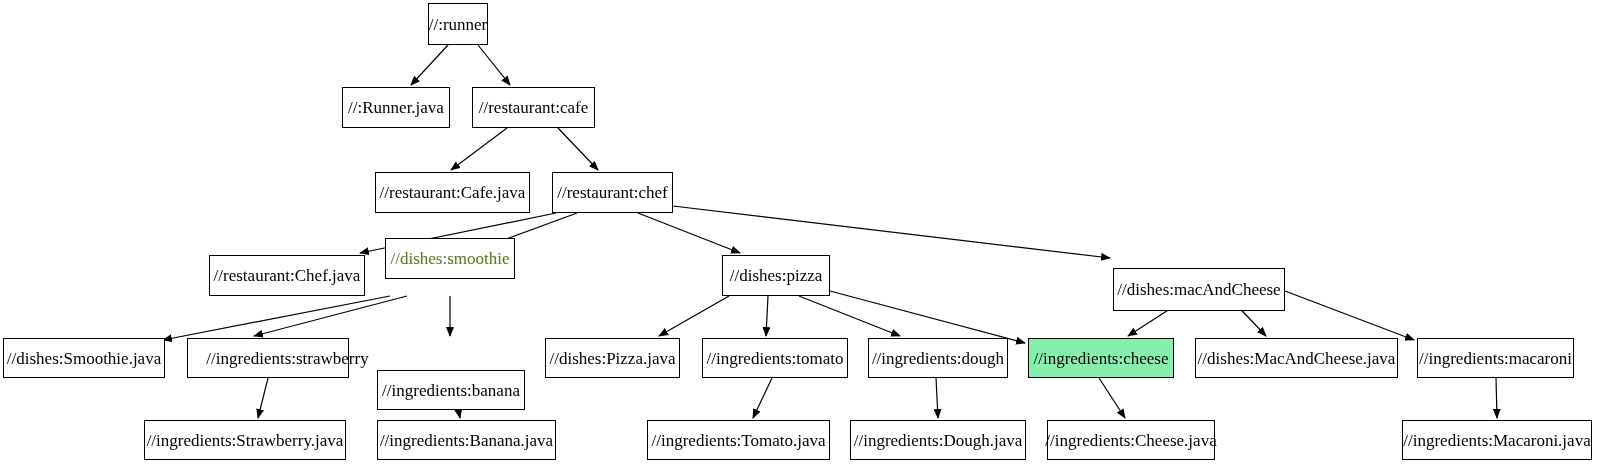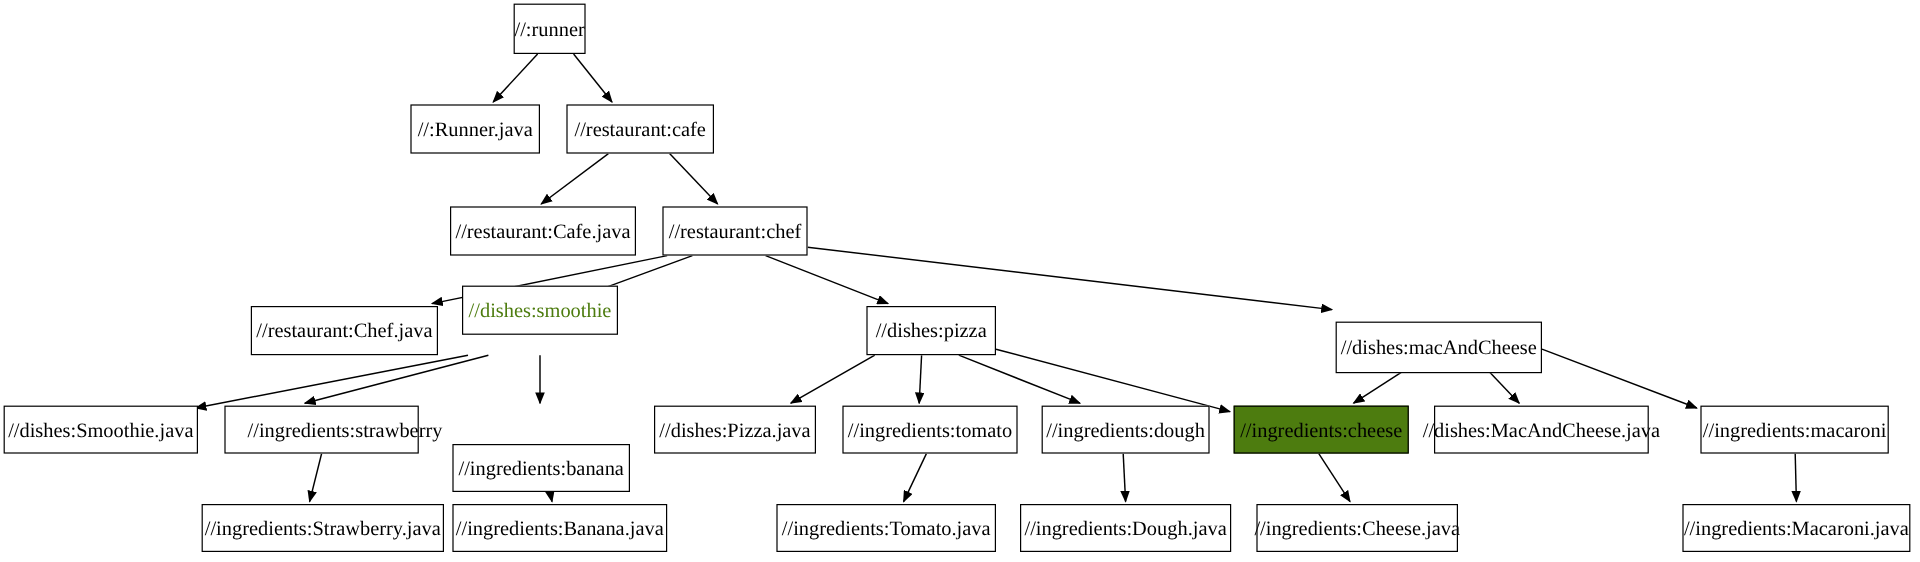--- a/index.html
+++ b/index.html
@@ -88,23 +88,23 @@
       <div class="graph-node" style="left: 209px; top: 255px; width: 156px; height: 41px; border-color: rgb(0, 0, 0); background: rgb(255, 255, 255); color: rgb(0, 0, 0);">//restaurant:Chef.java</div>
       <div class="graph-node" style="left: 385px; top: 238px; width: 130px; height: 41px; border-color: rgb(0, 0, 0); background: rgb(255, 255, 255); color: #4d7c0f;">//dishes:smoothie</div>
       <div class="graph-node" style="left: 722px; top: 255px; width: 108px; height: 41px; border-color: rgb(0, 0, 0); background: rgb(255, 255, 255); color: rgb(0, 0, 0);">//dishes:pizza</div>
       <div class="graph-node" style="left: 1113px; top: 268px; width: 172px; height: 43px; border-color: rgb(0, 0, 0); background: rgb(255, 255, 255); color: rgb(0, 0, 0);">//dishes:macAndCheese</div>
       <div class="graph-node" style="left: 3px; top: 338px; width: 162px; height: 40px; border-color: rgb(0, 0, 0); background: rgb(255, 255, 255); color: rgb(0, 0, 0);">//dishes:Smoothie.java</div>
       <div class="graph-node" style="left: 187px; top: 338px; width: 162px; height: 40px; border-color: rgb(0, 0, 0); background: rgb(255, 255, 255); color: rgb(0, 0, 0); padding-left: 39px;">//ingredients:strawberry</div>
       <div class="graph-node" style="left: 377px; top: 338px; width: 148px; height: 40px; border-color: rgb(0, 0, 0); background: rgb(255, 255, 255); color: rgb(0, 0, 0); margin-top: 32px;">//ingredients:banana</div>
       <div class="graph-node" style="left: 545px; top: 338px; width: 135px; height: 40px; border-color: rgb(0, 0, 0); background: rgb(255, 255, 255); color: rgb(0, 0, 0);">//dishes:Pizza.java</div>
       <div class="graph-node" style="left: 702px; top: 338px; width: 146px; height: 40px; border-color: rgb(0, 0, 0); background: rgb(255, 255, 255); color: rgb(0, 0, 0);">//ingredients:tomato</div>
       <div class="graph-node" style="left: 868px; top: 338px; width: 140px; height: 40px; border-color: rgb(0, 0, 0); background: rgb(255, 255, 255); color: rgb(0, 0, 0);">//ingredients:dough</div>
-      <div class="graph-node" style="left: 1028px; top: 338px; width: 146px; height: 40px; border-color: rgb(0, 0, 0); background: #4d7c0f; color: rgb(0, 0, 0);">//ingredients:cheese</div>
-      <div class="graph-node" style="left: 1195px; top: 338px; width: 179px; height: 40px; border-color: rgb(0, 0, 0); background: rgb(255, 255, 255); color: rgb(0, 0, 0);">//dishes:MacAndCheese.java</div>
+      <div class="graph-node" style="left: 1028px; top: 338px; width: 146px; height: 40px; border-color: rgb(0, 0, 0); background: #86efac; color: rgb(0, 0, 0);">//ingredients:cheese</div>
+      <div class="graph-node" style="left: 1195px; top: 338px; width: 203px; height: 40px; border-color: rgb(0, 0, 0); background: rgb(255, 255, 255); color: rgb(0, 0, 0);">//dishes:MacAndCheese.java</div>
       <div class="graph-node" style="left: 1417px; top: 338px; width: 157px; height: 40px; border-color: rgb(0, 0, 0); background: rgb(255, 255, 255); color: rgb(0, 0, 0);">//ingredients:macaroni</div>
-      <div class="graph-node" style="left: 168px; top: 420px; width: 202px; height: 40px; border-color: rgb(0, 0, 0); background: rgb(255, 255, 255); color: rgb(0, 0, 0);">//ingredients:Strawberry.java</div>
+      <div class="graph-node" style="left: 144px; top: 420px; width: 202px; height: 40px; border-color: rgb(0, 0, 0); background: rgb(255, 255, 255); color: rgb(0, 0, 0);">//ingredients:Strawberry.java</div>
       <div class="graph-node" style="left: 377px; top: 420px; width: 179px; height: 40px; border-color: rgb(0, 0, 0); background: rgb(255, 255, 255); color: rgb(0, 0, 0);">//ingredients:Banana.java</div>
       <div class="graph-node" style="left: 647px; top: 420px; width: 183px; height: 40px; border-color: rgb(0, 0, 0); background: rgb(255, 255, 255); color: rgb(0, 0, 0);">//ingredients:Tomato.java</div>
       <div class="graph-node" style="left: 850px; top: 420px; width: 176px; height: 40px; border-color: rgb(0, 0, 0); background: rgb(255, 255, 255); color: rgb(0, 0, 0);">//ingredients:Dough.java</div>
       <div class="graph-node" style="left: 1047px; top: 420px; width: 168px; height: 40px; border-color: rgb(0, 0, 0); background: rgb(255, 255, 255); color: rgb(0, 0, 0);">//ingredients:Cheese.java</div>
       <div class="graph-node" style="left: 1402px; top: 420px; width: 190px; height: 40px; border-color: rgb(0, 0, 0); background: rgb(255, 255, 255); color: rgb(0, 0, 0);">//ingredients:Macaroni.java</div>
     </div>
 </div>
 
 </body></html>

